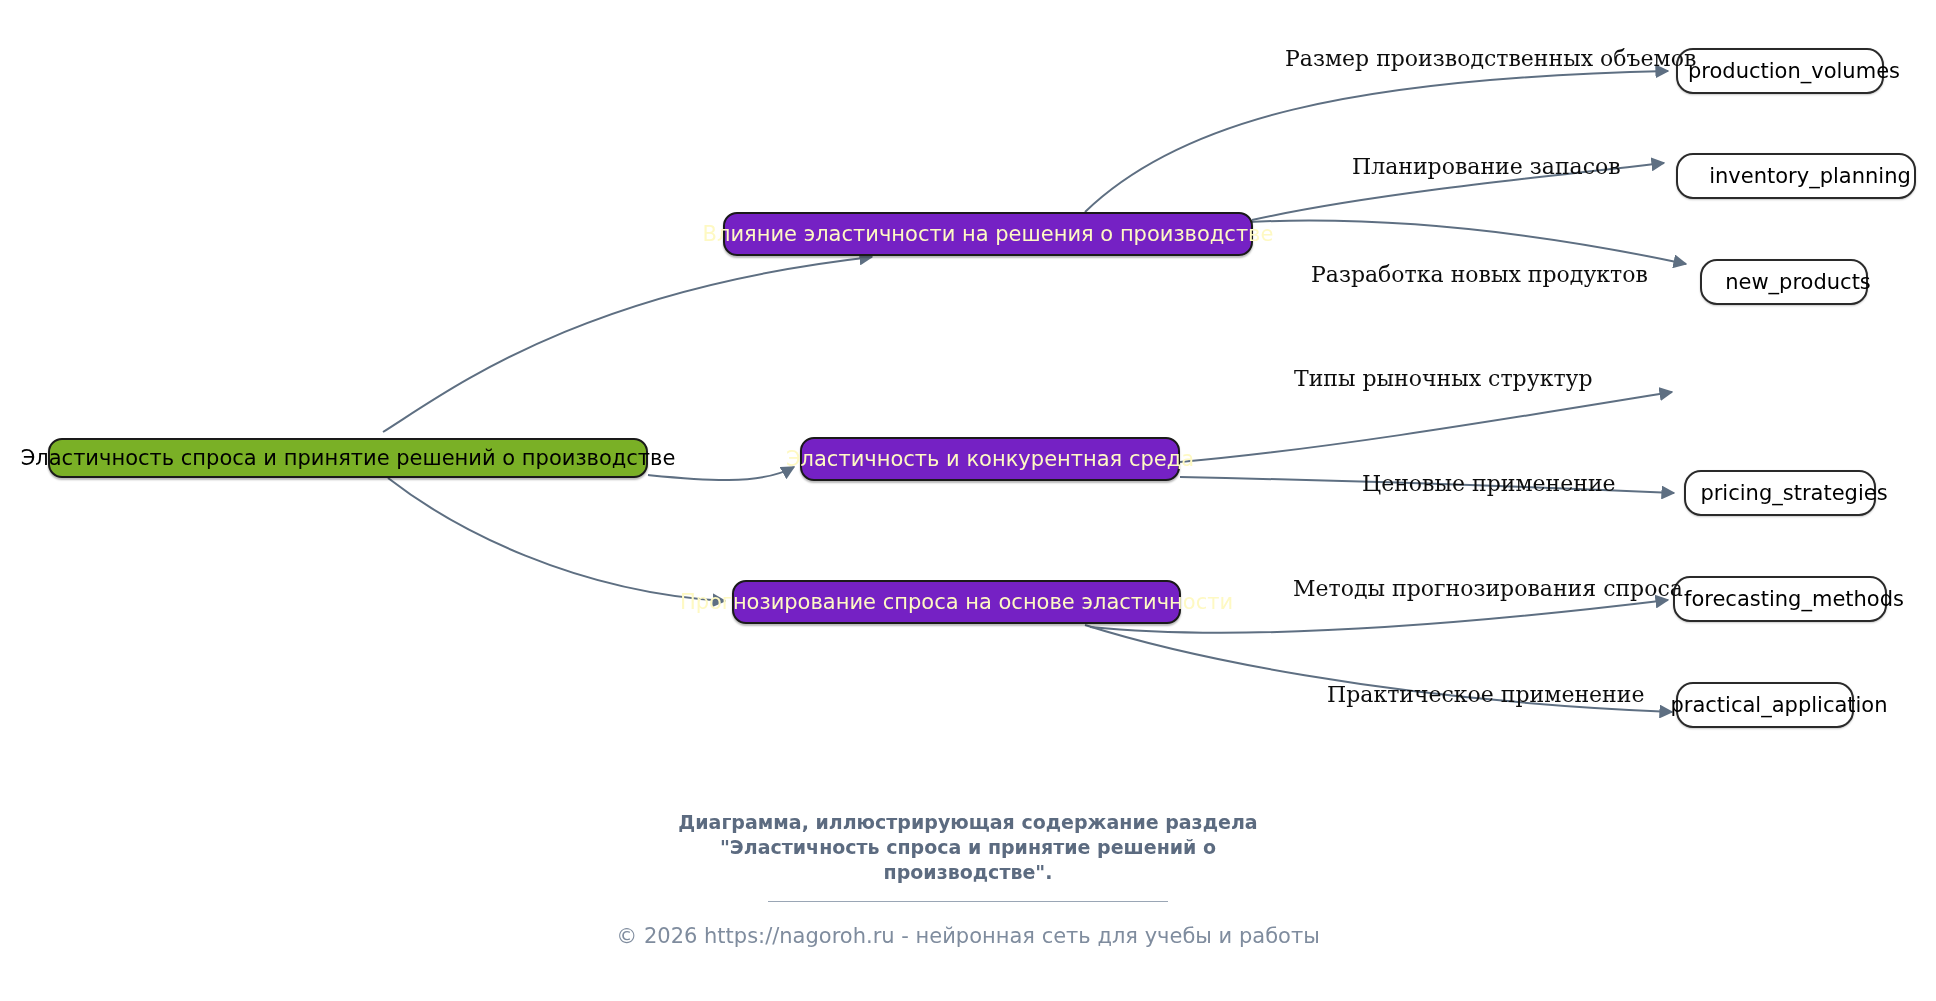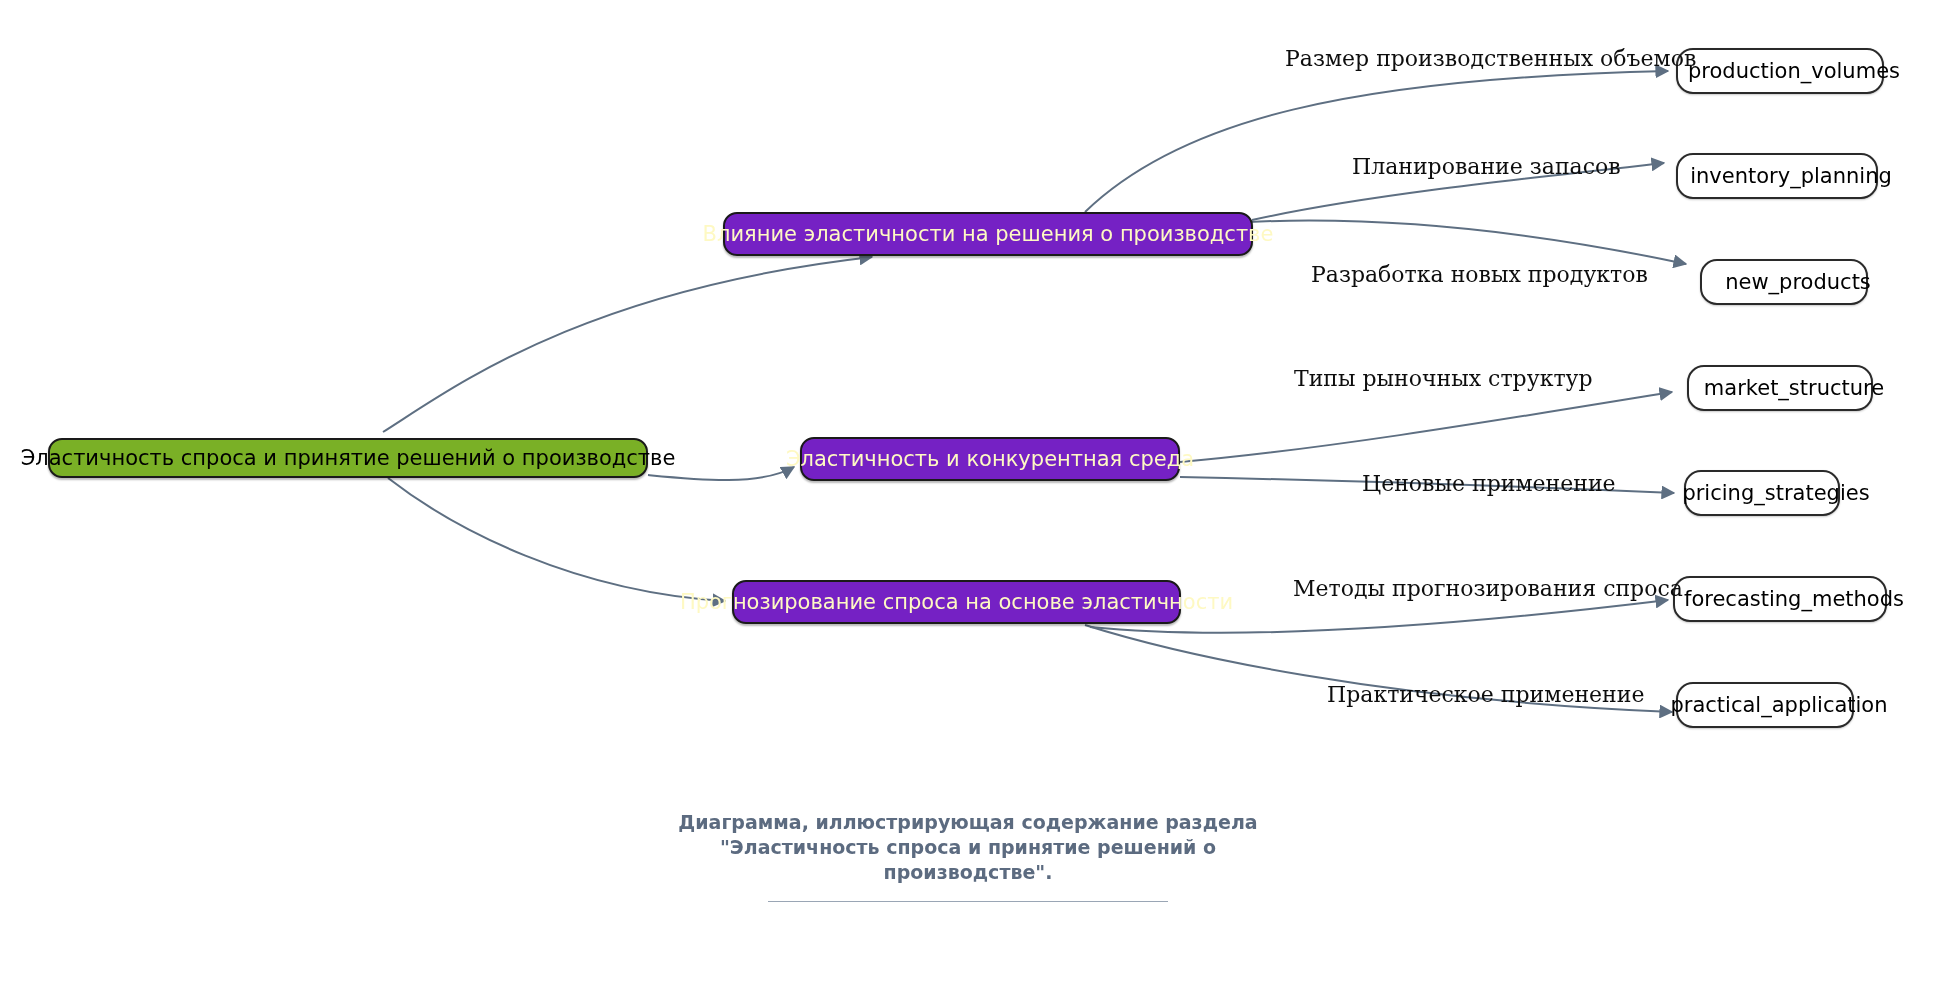--- a/index.html
+++ b/index.html
@@ -136,33 +136,30 @@
   </div>
 
   <div class="node node-branch" style="left:732px; top:580px; width:449px; height:44px;">
     <span>Прогнозирование спроса на основе эластичности</span>
   </div>
 
   <div class="node node-leaf" style="left:1676px; top:48px; width:208px; height:46px;">
     <span>production_volumes</span>
   </div>
 
-  <div class="node node-leaf" style="left:1676px; top:153px; width:202px; height:46px;">
+  <div class="node node-leaf" style="left:1676px; top:153px; width:240px; height:46px;">
     <span>inventory_planning</span>
   </div>
 
   <div class="node node-leaf" style="left:1700px; top:259px; width:168px; height:46px;">
     <span>new_products</span>
   </div>
 
-  <div class="node node-leaf" style="left:1687px; top:365px; width:186px; height:46px;">
-    <span>market_structure</span>
-  </div>
 
-  <div class="node node-leaf" style="left:1684px; top:470px; width:156px; height:46px;">
+  <div class="node node-leaf" style="left:1684px; top:470px; width:192px; height:46px;">
     <span>pricing_strategies</span>
   </div>
 
   <div class="node node-leaf" style="left:1673px; top:576px; width:214px; height:46px;">
     <span>forecasting_methods</span>
   </div>
 
   <div class="node node-leaf" style="left:1676px; top:682px; width:178px; height:46px;">
     <span>practical_application</span>
   </div>
@@ -181,15 +178,16 @@
 
   <div class="edge-label" style="left:1327px; top:684px;">Практическое применение</div>
 
   <div id="footer" style="top:810px;">
     <div class="footer-caption">
       <div>Диаграмма, иллюстрирующая содержание раздела</div>
       <div>"Эластичность спроса и принятие решений о</div>
       <div>производстве".</div>
     </div>
     <div class="footer-rule"></div>
+    <div class="footer-credit">© 2026 https://nagoroh.ru - нейронная сеть для учебы и работы</div>
   </div>
 
 </div>
 
 </body></html>

